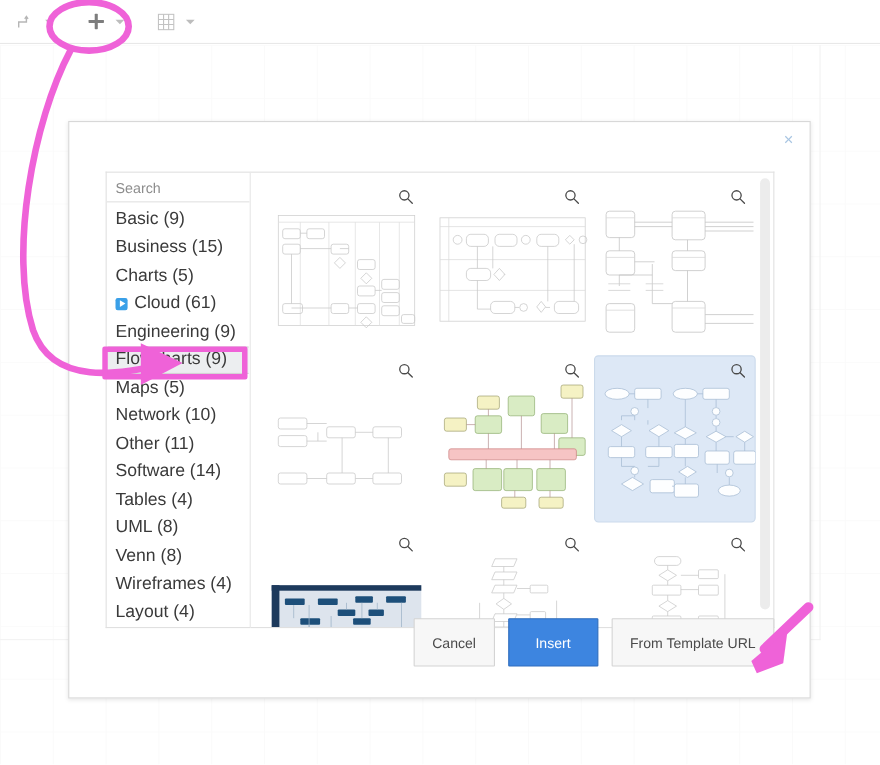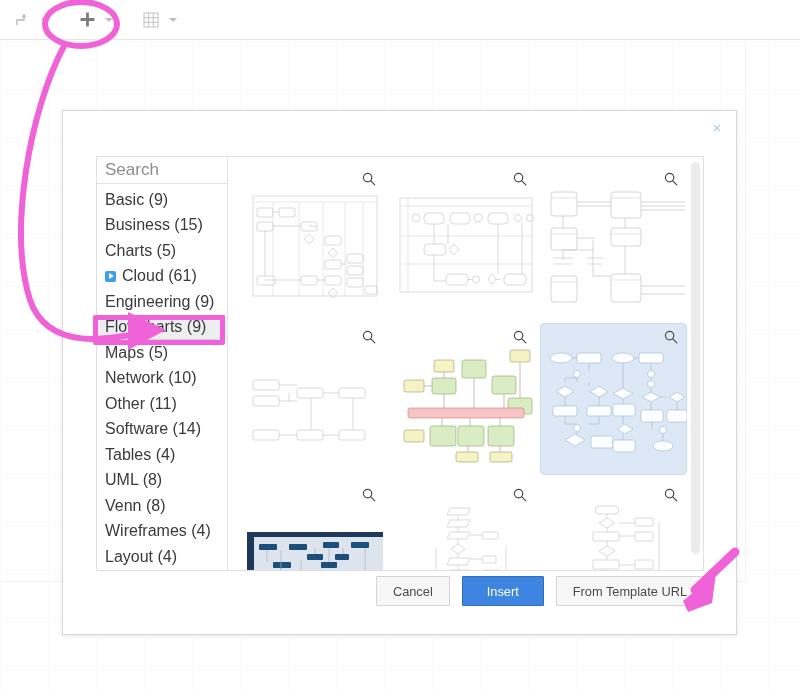--- a/index.html
+++ b/index.html
@@ -111,21 +111,21 @@
     height: 27px;
     border-bottom: 1px solid #e2e2e2;
     display: flex;
     align-items: center;
     padding: 0 6px 0 8px;
   }
   #search-input {
     flex: 1;
     border: none;
     outline: none;
-    font-size: 17px;
+    font-size: 13px;
     color: #666;
     font-family: "Liberation Sans", sans-serif;
     background: transparent;
     padding: 0;
   }
   #search-input::placeholder { color: #8d8d8d; }
   .cat-list { padding: 3px 0 0 0; }
   .cat-item {
     height: 25.5px;
     display: flex;
@@ -227,21 +227,21 @@
   #footer {
     position: absolute;
     left: 33px; bottom: 28px;
     width: 608px;
     display: flex;
     justify-content: flex-end;
     align-items: center;
     gap: 12px;
   }
   .btn {
-    height: 30px;
+    height: 44px;
     padding: 0 16px;
     font-size: 12.8px;
     border-radius: 1px;
     display: inline-flex;
     align-items: center;
     justify-content: center;
     cursor: pointer;
     font-family: "Liberation Sans", sans-serif;
   }
   .btn-default {

